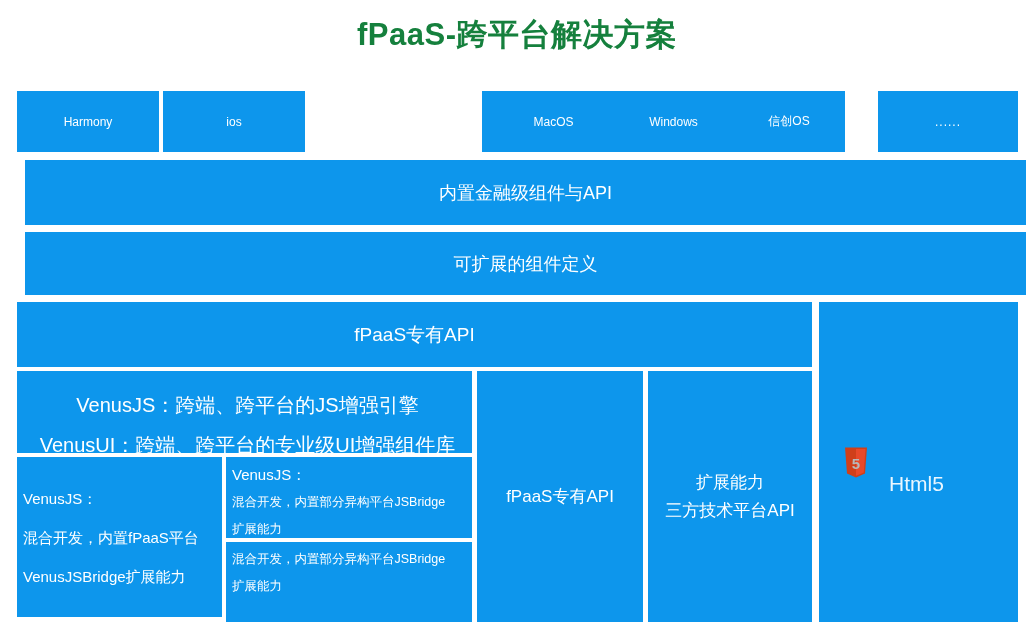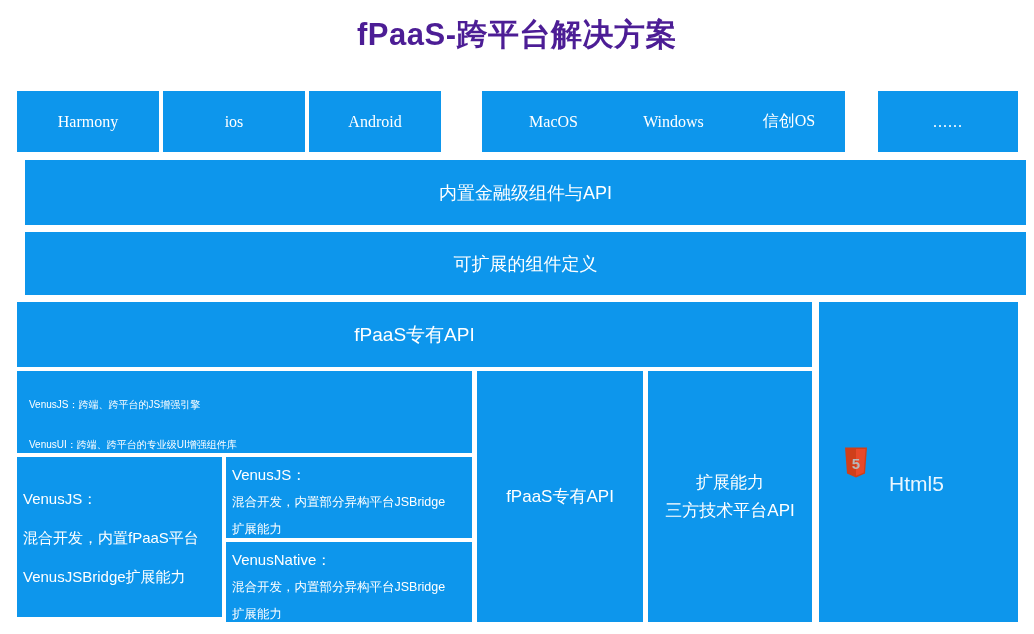--- a/index.html
+++ b/index.html
@@ -21,21 +21,21 @@
     background: #ffffff;
   }
 
   
   .title {
     position: absolute;
     left: 0;
     top: 14px;
     width: 1034px;
     text-align: center;
-    color: #4c1d95;
+    color: #15803d;
     font-size: 31px;
     font-weight: 700;
     letter-spacing: 0.5px;
     white-space: nowrap;
   }
 
   
   .blk {
     position: absolute;
     background: #0d96ec;
@@ -45,45 +45,45 @@
   }
   .blk.center {
     display: flex;
     align-items: center;
     justify-content: center;
     text-align: center;
   }
 
   
   .os-cell {
-    font-size: 16px;
+    font-size: 12px;
     font-weight: 400;
-    font-family: Liberation Serif, serif;
   }
   .os-cell.dots {
     letter-spacing: 1px;
   }
 
   
   .band {
     font-size: 18px;
     font-weight: 400;
     margin-left: 8px;
   }
 
   
   .band-3rd {
     font-size: 19px;
   }
 
   
   .venus-top {
     padding: 14px 6px 0 12px;
-    font-size: 10px;
+    font-size: 20px;
     line-height: 40px;
+    text-align: center;
   }
 
   
   .venus-left {
     padding: 0 6px;
     display: flex;
     flex-direction: column;
     justify-content: center;
     font-size: 15px;
     line-height: 39px;
@@ -134,23 +134,20 @@
 <div id="diagram">
 
   <div class="title">fPaaS-跨平台解决方案</div>
 
   <div class="blk center os-cell" style="left:17px; top:91px; width:142px; height:61px;">
     <span>Harmony</span>
   </div>
   <div class="blk center os-cell" style="left:163px; top:91px; width:142px; height:61px;">
     <span>ios</span>
   </div>
-  <div class="blk center os-cell" style="left:309px; top:91px; width:132px; height:61px;">
-    <span>Android</span>
-  </div>
   <div class="blk center os-cell" style="left:445px; top:91px; width:143px; height:61px;margin-left:37px;">
     <span>MacOS</span>
   </div>
   <div class="blk center os-cell" style="left:592px; top:91px; width:163px; height:61px;">
     <span>Windows</span>
   </div>
   <div class="blk center os-cell" style="left:733px; top:91px; width:112px; height:61px;">
     <span>信创OS</span>
   </div>
   <div class="blk center os-cell dots" style="left:878px; top:91px; width:140px; height:61px;">
@@ -180,21 +177,20 @@
     <div>VenusJSBridge扩展能力</div>
   </div>
 
   <div class="blk venus-mid" style="left:226px; top:457px; width:246px; height:81px;">
     <div class="hd">VenusJS：</div>
     <div class="bd">混合开发，内置部分异构平台JSBridge</div>
     <div class="bd">扩展能力</div>
   </div>
 
   <div class="blk venus-mid" style="left:226px; top:542px; width:246px; height:80px;">
-    <div class="hd">VenusNative：</div>
     <div class="bd">混合开发，内置部分异构平台JSBridge</div>
     <div class="bd">扩展能力</div>
   </div>
 
   <div class="blk center api-col" style="left:477px; top:371px; width:166px; height:251px;">
     <div>
       <div>fPaaS专有API</div>
     </div>
   </div>
 

